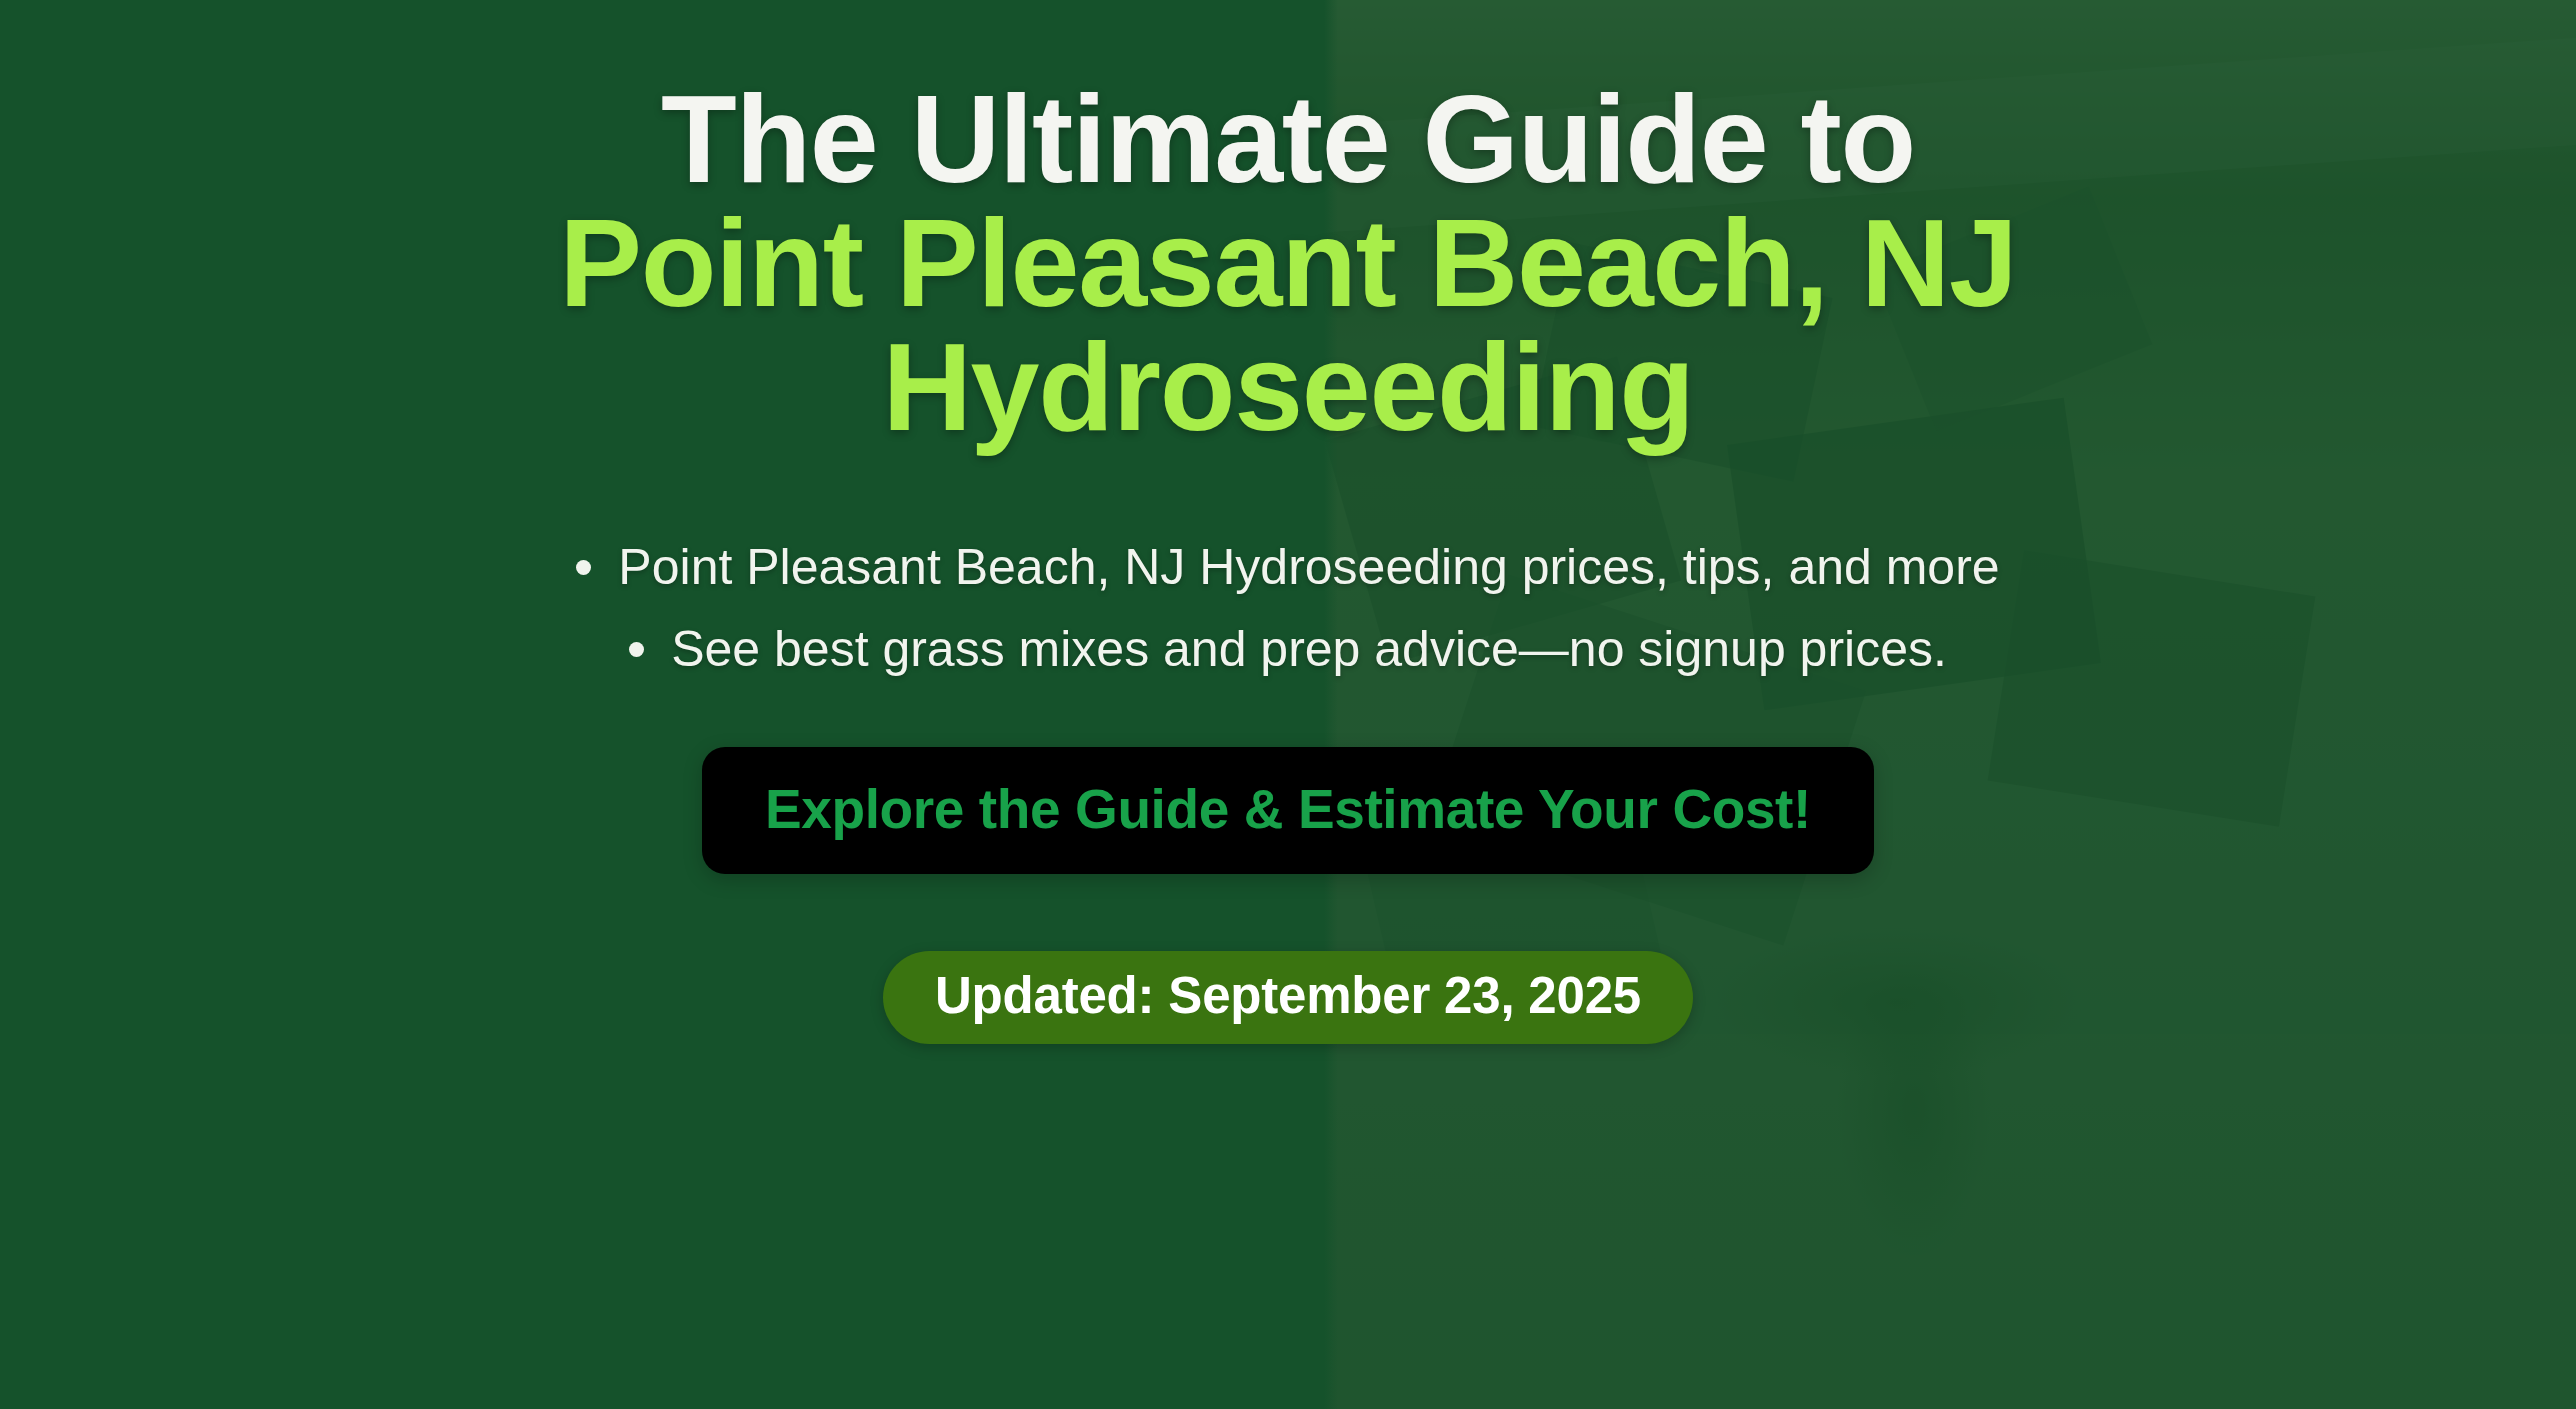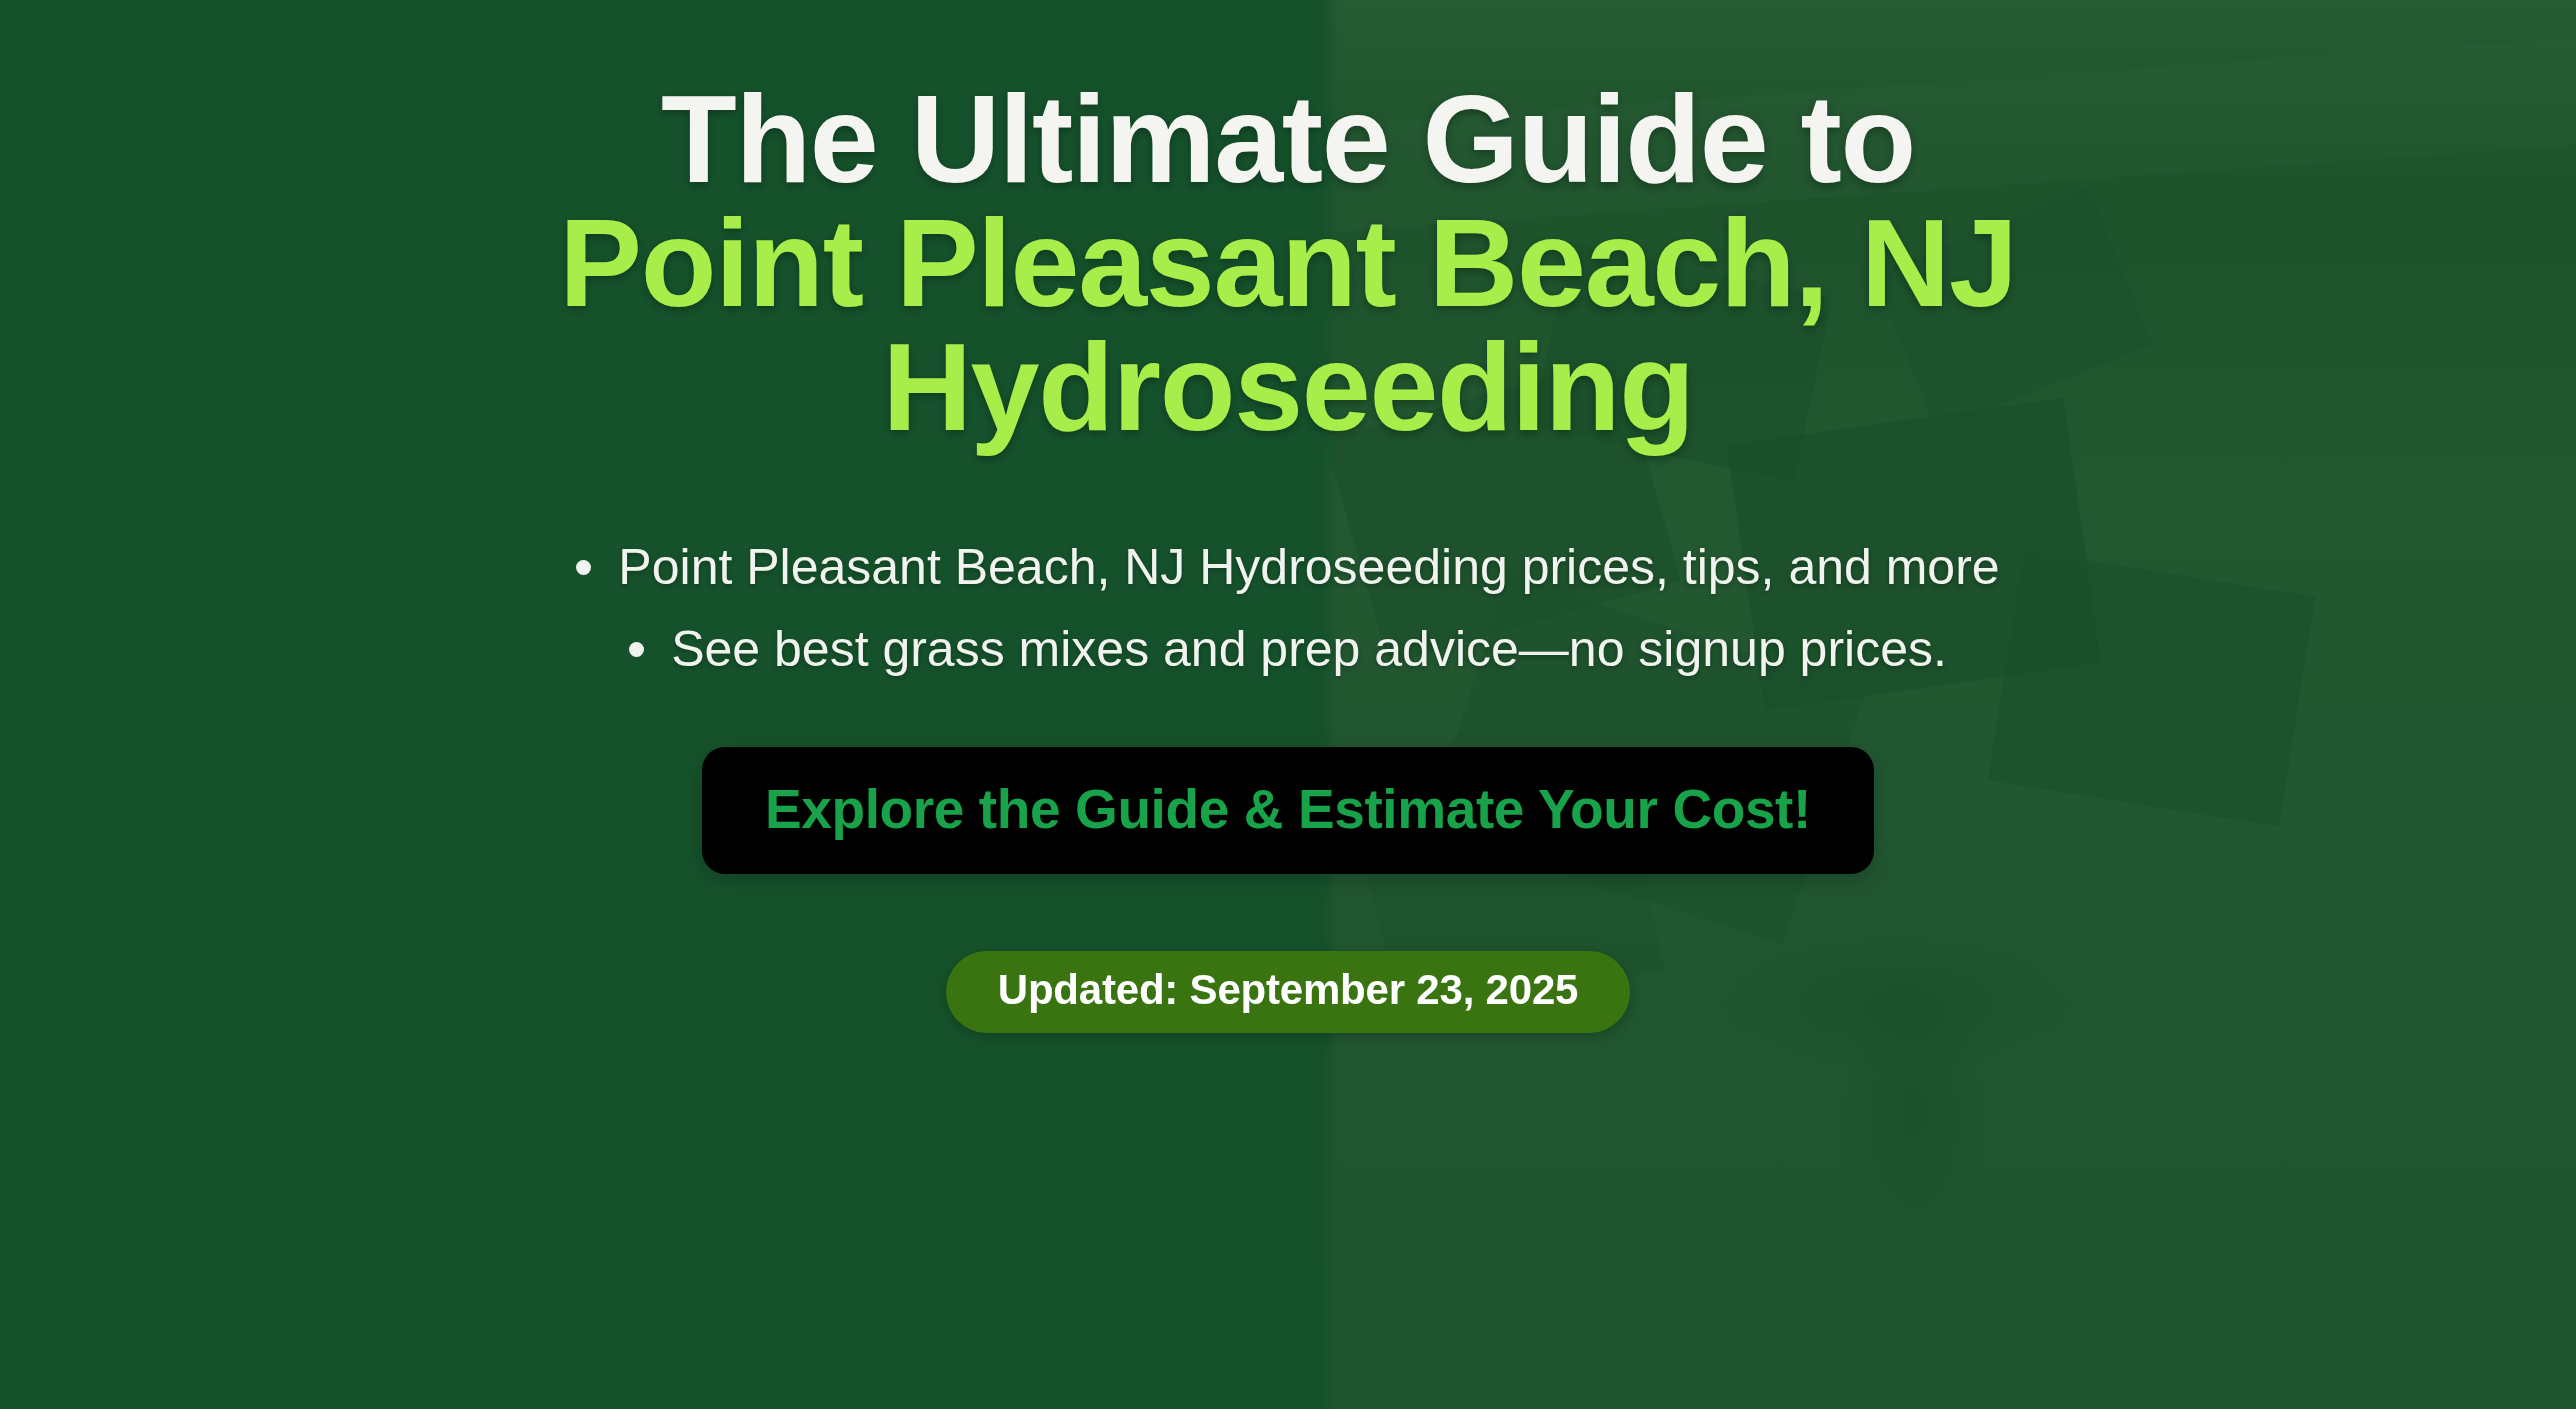--- a/index.html
+++ b/index.html
@@ -172,21 +172,21 @@
 
   .updated-wrap {
     margin-top: 77px;
     display: flex;
     justify-content: center;
     width: 100%;
   }
   .updated-badge {
     background: #3a7410;
     color: #ffffff;
-    font-size: 42px;
+    font-size: 51px;
     font-weight: 700;
     border-radius: 894px;
     padding: 15px 52px 19px 52px;
     letter-spacing: -0.2px;
     white-space: nowrap;
     box-shadow: 0 3.6px 12.5px rgba(0,0,0,.22);
   }
 </style>
 </head>
 <body>

